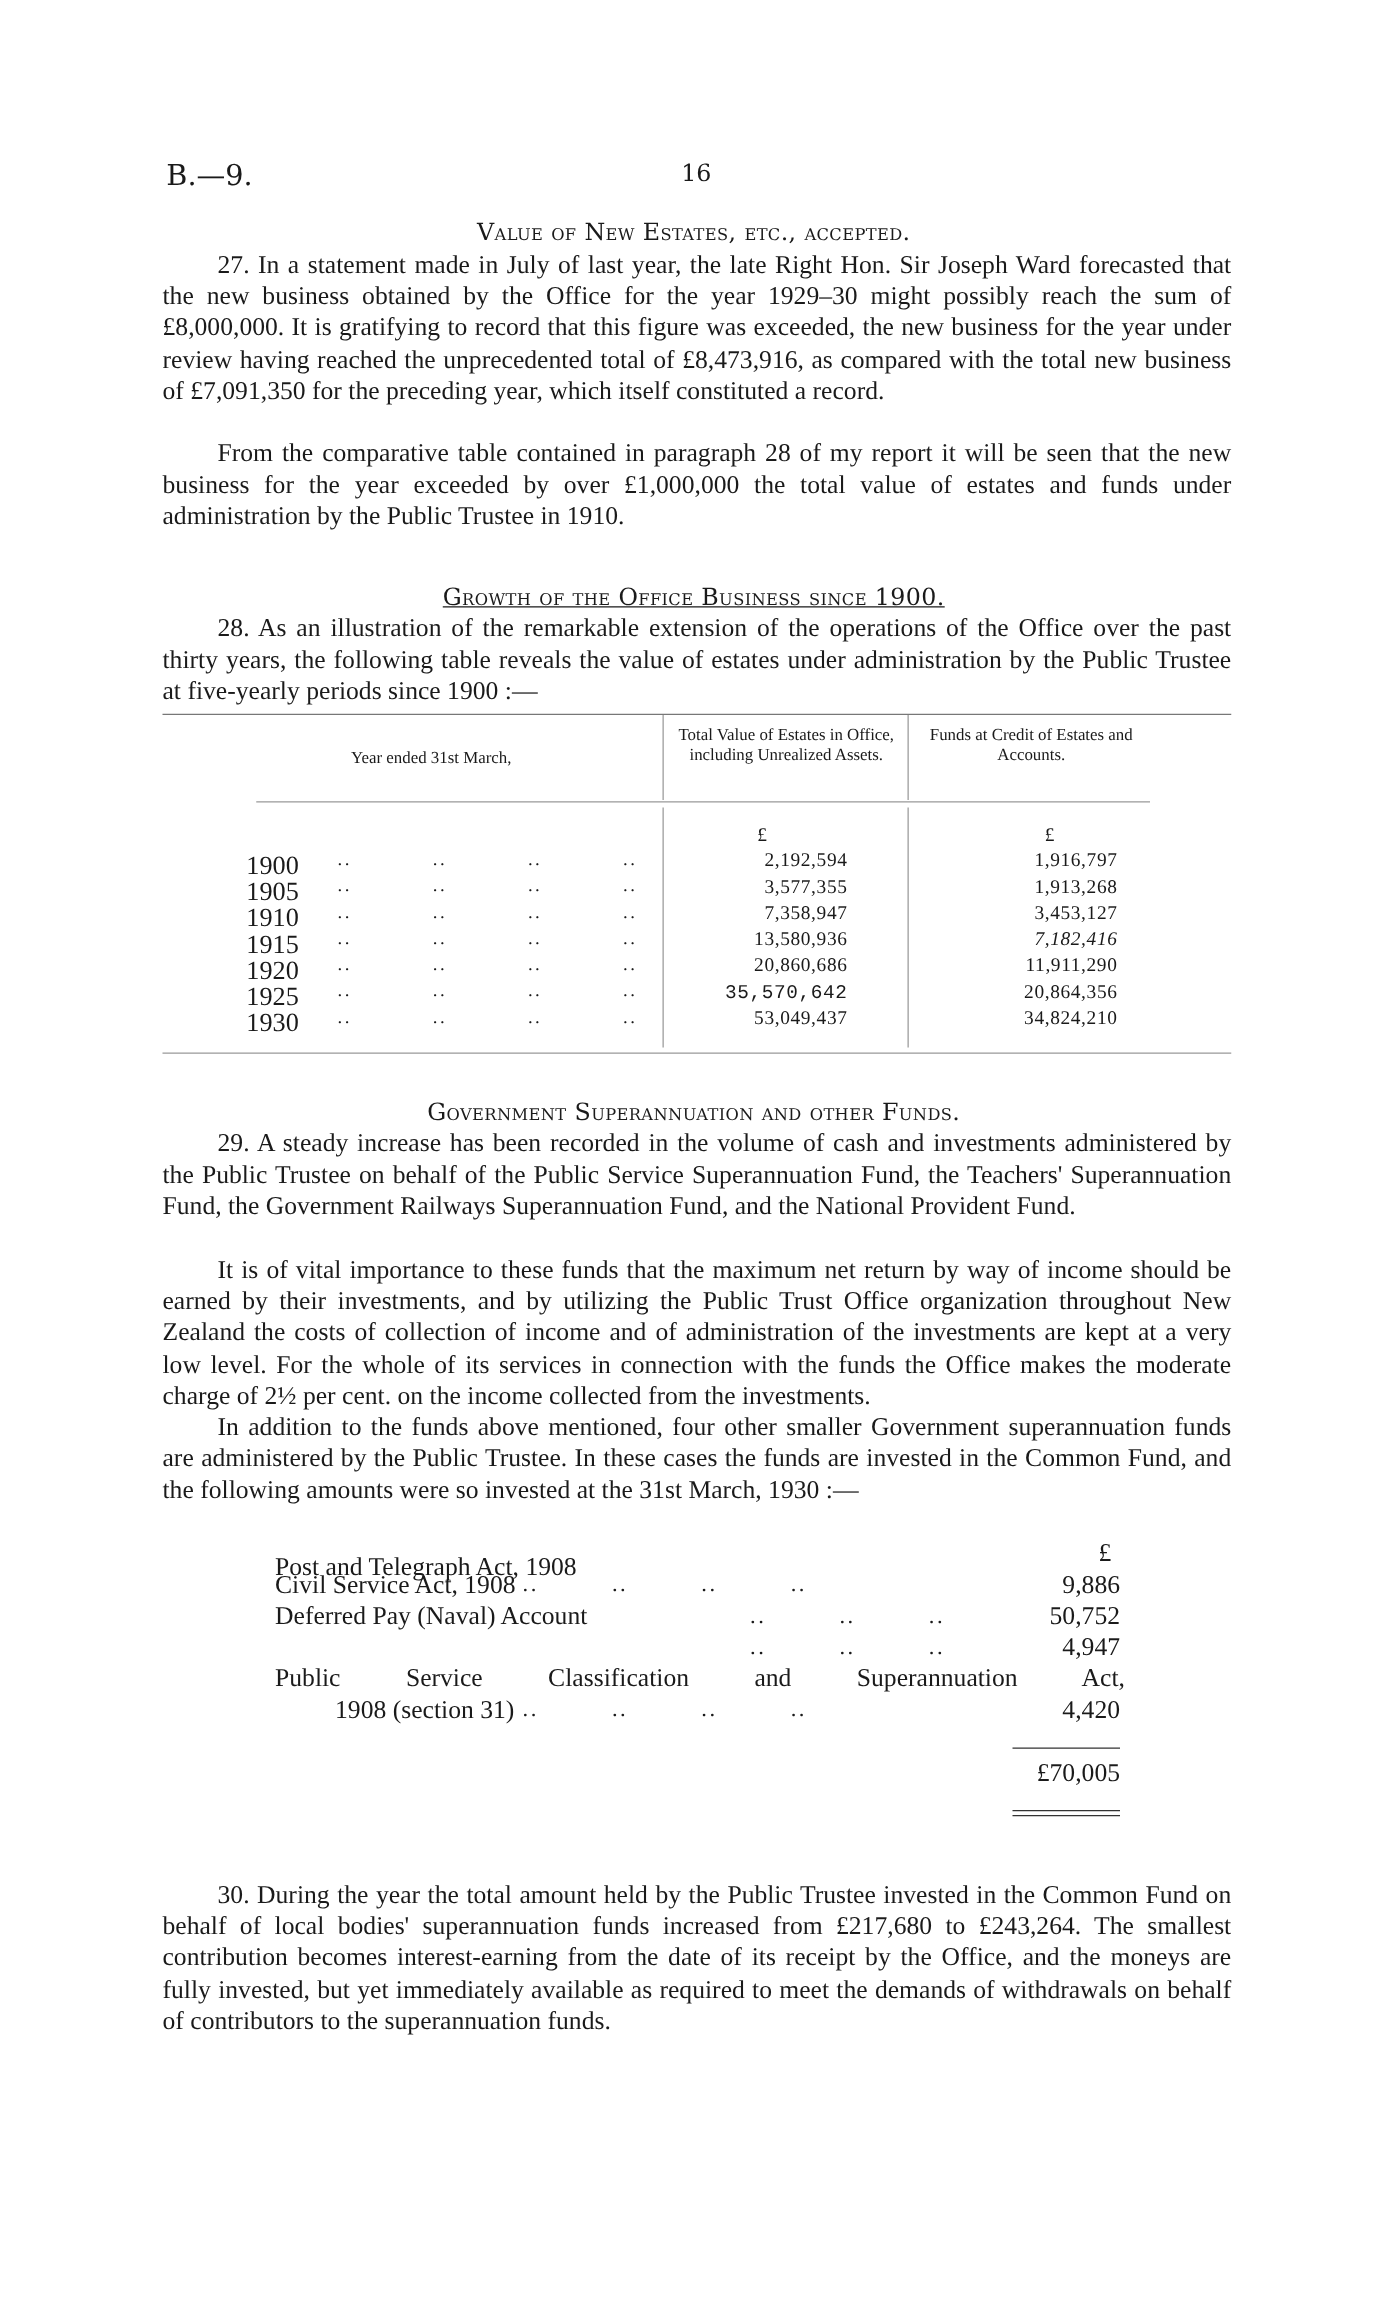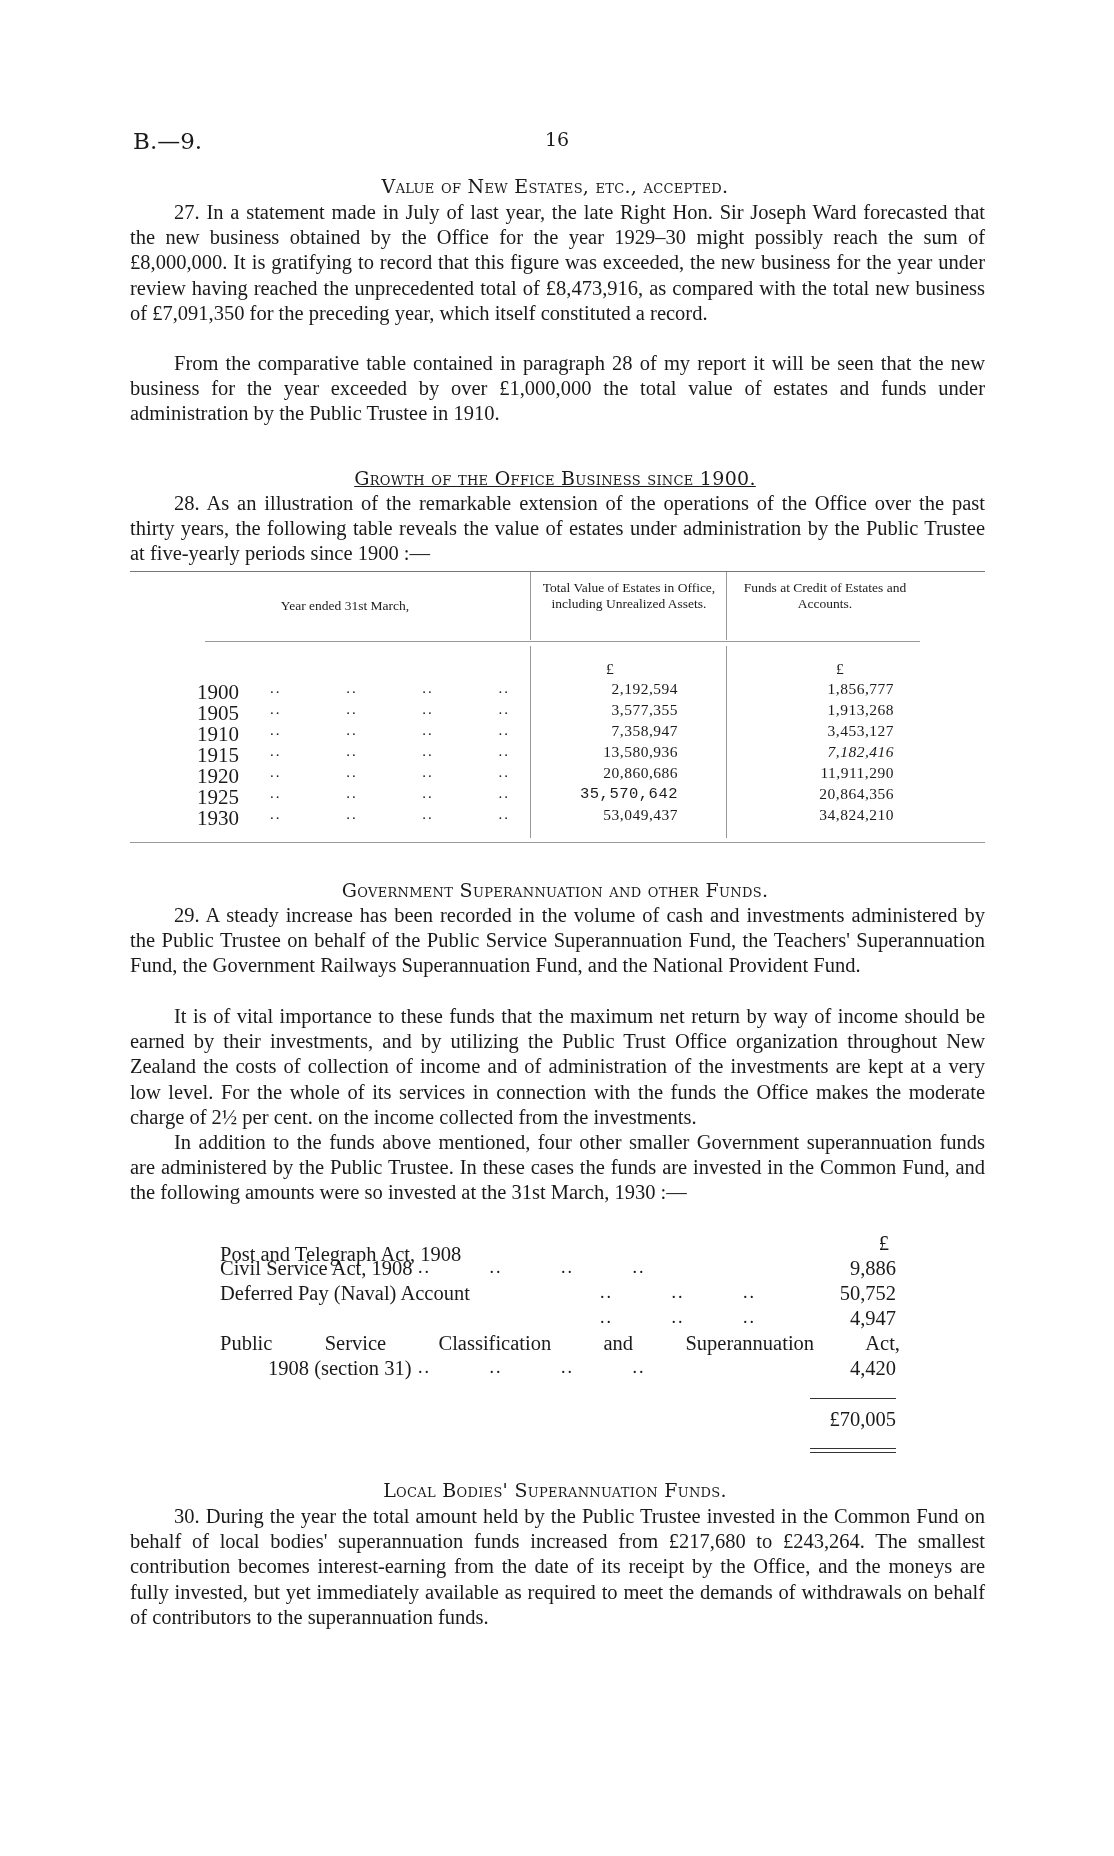--- a/index.html
+++ b/index.html
@@ -80,21 +80,21 @@
     <div id="table-body">
         <div class="tr" style="top: 680px;">
           <div class="td-year">1900</div>
           <div class="td-dots">
             <span>..</span>
             <span>..</span>
             <span>..</span>
             <span>..</span>
           </div>
           <div class="td-num" style="left: 540px; width: 138px;">2,192,594</div>
-          <div class="td-num" style="left: 760px; width: 134px;">1,856,777</div>
+          <div class="td-num" style="left: 760px; width: 134px;">1,916,797</div>
         </div>
         <div class="tr" style="top: 701px;">
           <div class="td-year">1905</div>
           <div class="td-dots">
             <span>..</span>
             <span>..</span>
             <span>..</span>
             <span>..</span>
           </div>
           <div class="td-num" style="left: 540px; width: 138px;">3,577,355</div>
@@ -184,16 +184,15 @@
     <div class="fund-label" style="left:268px; top:1357px;">1908 (section 31)</div>
     <div class="fund-dots" style="left:418px; top:1357px;">..&nbsp;&nbsp;&nbsp;&nbsp;&nbsp;&nbsp;&nbsp;&nbsp;&nbsp;..&nbsp;&nbsp;&nbsp;&nbsp;&nbsp;&nbsp;&nbsp;&nbsp;&nbsp;..&nbsp;&nbsp;&nbsp;&nbsp;&nbsp;&nbsp;&nbsp;&nbsp;&nbsp;..</div>
     <div class="fund-amt" style="top:1357px;">4,420</div>
 
     <div class="rule-short" style="left:810px; width:86px; top:1398px;"></div>
     <div class="fund-amt" style="top:1408px;">£70,005</div>
     <div class="rule-short" style="left:810px; width:86px; top:1448px;"></div>
     <div class="rule-short" style="left:810px; width:86px; top:1452px;"></div>
   </div>
 
-  <div class="heading" style="top:1479px;">Local Bodies' Superannuation Funds.</div>
   <div class="para" style="top:1504px;"><span class="ind"></span><span>30. During the year the total amount held by the Public Trustee invested in the Common Fund on behalf of local bodies' superannuation funds increased from £217,680 to £243,264.  The smallest contribution becomes interest-earning from the date of its receipt by the Office, and the moneys are fully invested, but yet immediately available as required to meet the demands of withdrawals on behalf of contributors to the superannuation funds.</span></div>
 
 </div>
 
 </body></html>

